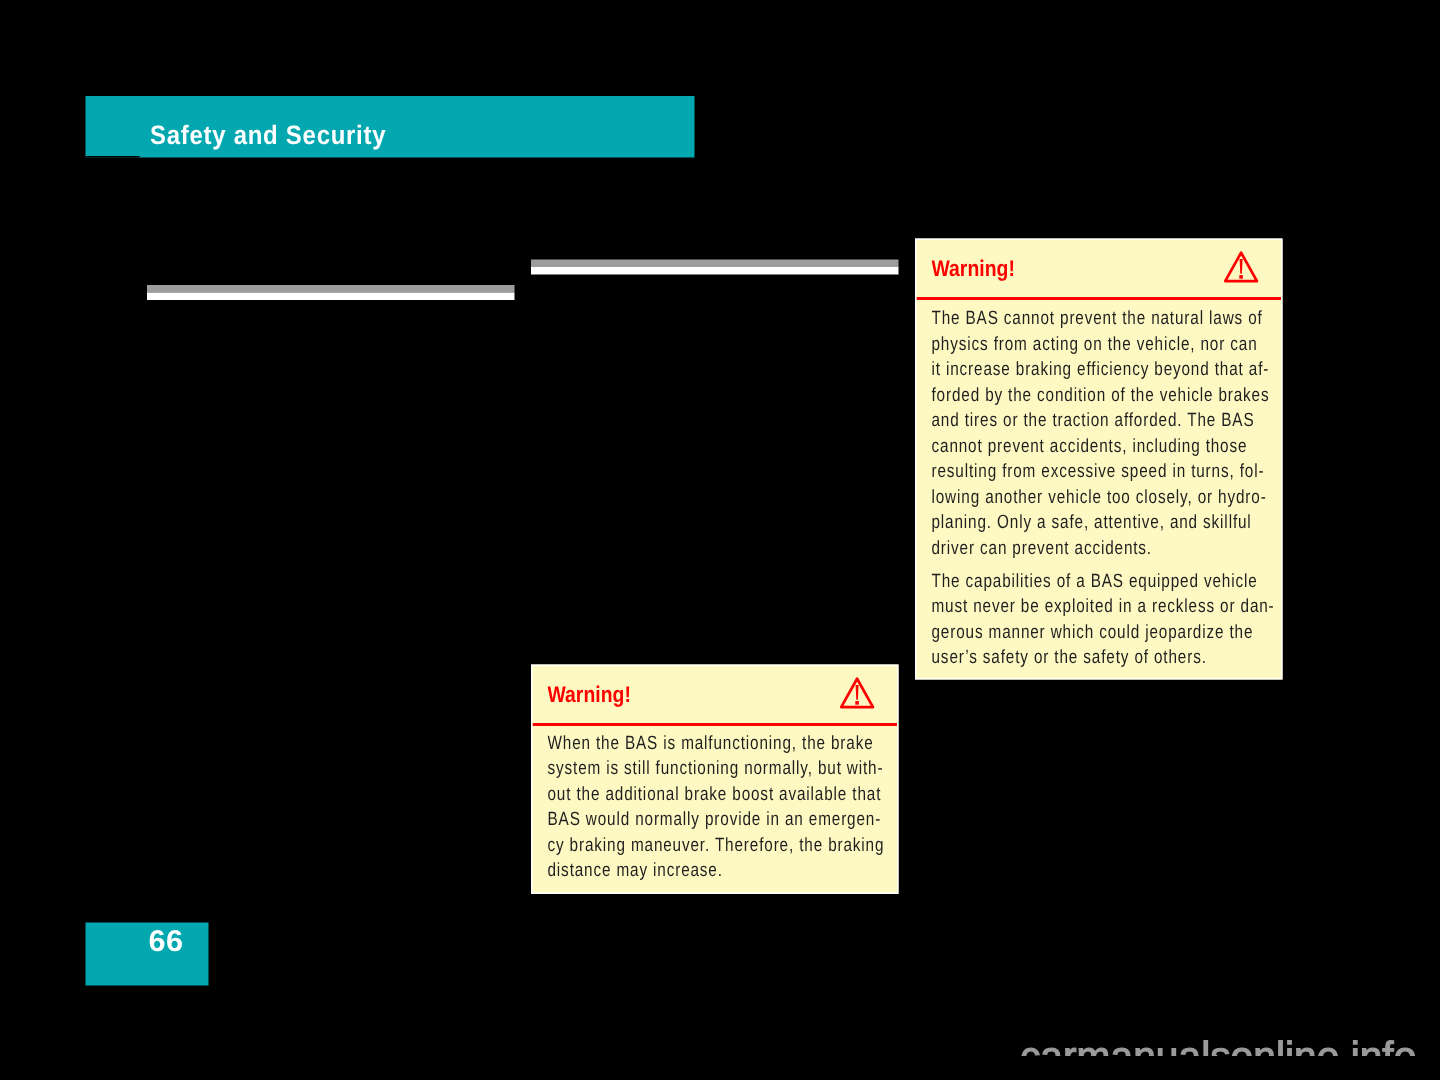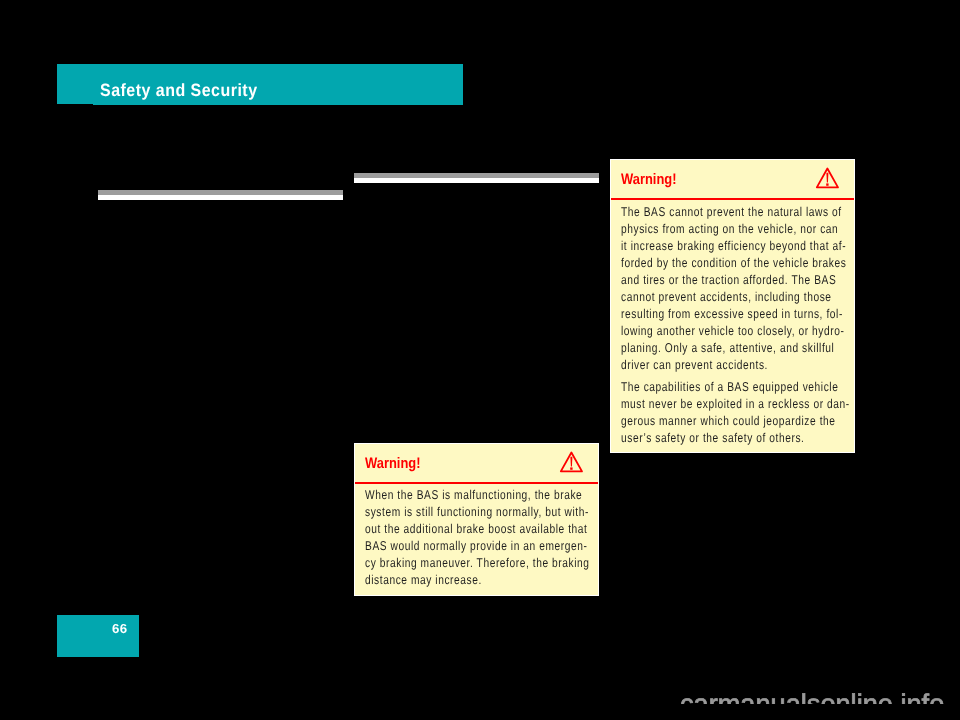--- a/index.html
+++ b/index.html
@@ -31,22 +31,22 @@
   .tri{position:absolute;left:204.3px;top:6.4px;line-height:0;}
   .redline{position:absolute;left:0;top:38.3px;width:100%;height:2.2px;background:#fe0000;}
   .wline{position:absolute;left:9.6px;color:#1f1f1f;font-size:12.75px;line-height:12.75px;
        letter-spacing:0.715px;transform:scaleX(0.80) translateZ(0);transform-origin:0 0;white-space:nowrap;}
 
   .wb1{left:610px;top:159px;width:244.6px;height:294.3px;}
   .wb2{left:354px;top:442.5px;width:244.7px;height:153.2px;}
 
   
   .pagenum{position:absolute;left:57px;top:615px;width:81.6px;height:41.6px;background:#02a7af;}
-  .pagenum-label{position:absolute;left:112px;top:619.2px;color:#ffffff;
-       font-weight:bold;font-size:13px;line-height:19.6px;letter-spacing:0.3px;transform:scaleX(1.02) translateZ(0);transform-origin:0 0;white-space:nowrap;}
+  .pagenum-label{position:absolute;left:99.0px;top:619.2px;color:#ffffff;
+       font-weight:bold;font-size:20px;line-height:19.6px;letter-spacing:0.3px;transform:scaleX(1.02) translateZ(0);transform-origin:0 0;white-space:nowrap;}
 
   
   .watermark{position:absolute;left:679.8px;top:691.4px;color:#9a9a9a;
        font-size:27px;line-height:27px;white-space:nowrap;
        -webkit-text-stroke:0.78px #9a9a9a;
        transform:scaleX(1.006) translateZ(0);transform-origin:0 0;}
 </style>
 </head>
 <body>
 

